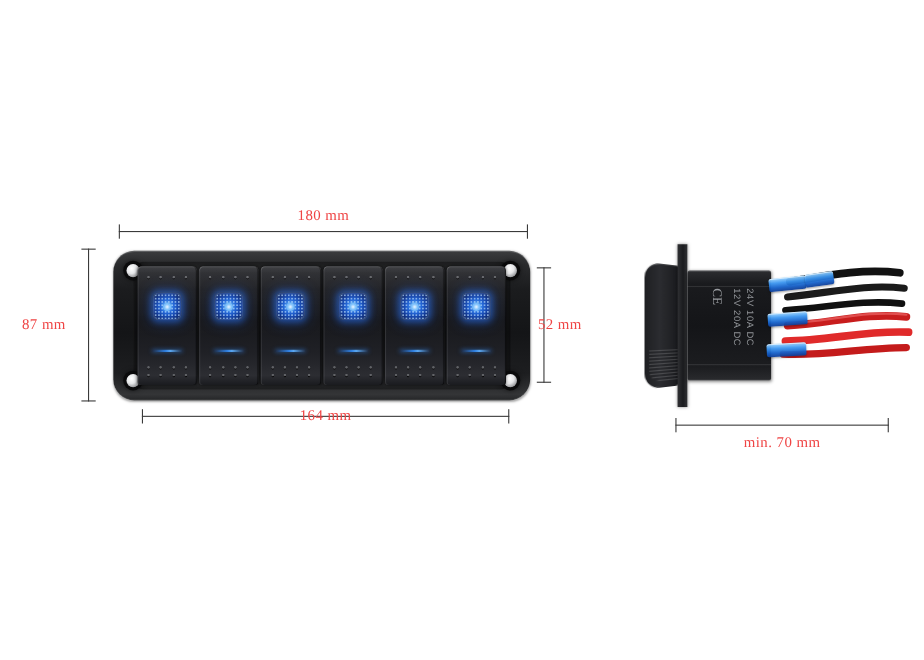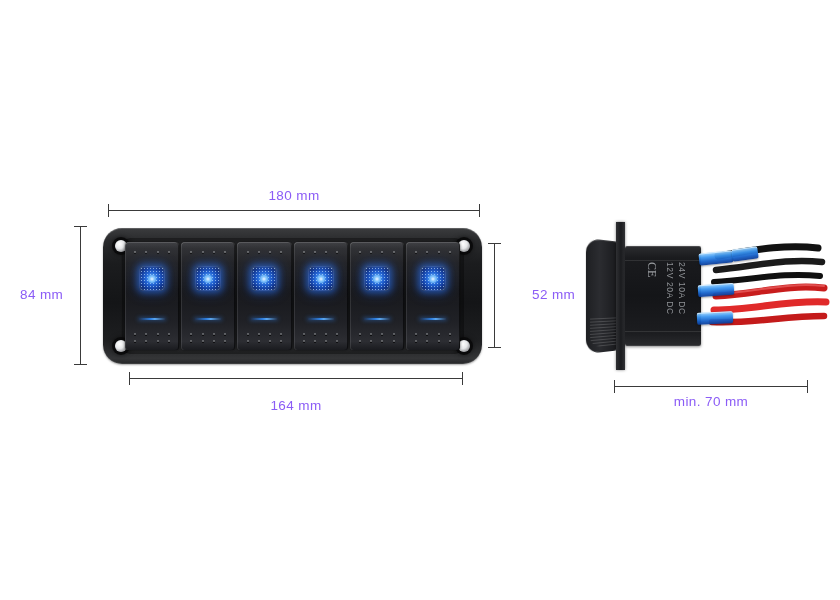--- a/index.html
+++ b/index.html
@@ -36,23 +36,23 @@
     position: absolute;
     height: 1px;
     width: 13px;
     background: #3a3a3a;
   }
 
   .dim-label {
     position: absolute;
     font-size: 13.5px;
     letter-spacing: .4px;
-    color: #8b5cf6;
+    color: #ef4444;
     white-space: nowrap;
-    font-family: Liberation Sans, sans-serif;
+    font-family: Liberation Serif, serif;
   }
   .dim-label.center { transform: translateX(-50%); }
 
   
   #front-view {
     position: absolute;
     left: 103px;
     top: 228px;
     width: 379px;
     height: 136px;
@@ -501,35 +501,35 @@
   <div class="dim-line-h" style="left:108px; top:210px; width:372px;"></div>
   <div class="tick-v" style="left:108px; top:204px;"></div>
   <div class="tick-v" style="left:479px; top:204px;"></div>
   <div class="dim-label center" style="left:294px; top:188px;">180 mm</div>
 </div>
 
 <div>
   <div class="dim-line-v" style="left:80px; top:226px; height:139px;"></div>
   <div class="tick-h" style="left:74px; top:226px;"></div>
   <div class="tick-h" style="left:74px; top:364px;"></div>
-  <div class="dim-label" style="left:20px; top:287px;">84 mm</div>
+  <div class="dim-label" style="left:20px; top:287px;">87 mm</div>
 </div>
 
 <div>
   <div class="dim-line-h" style="left:129px; top:378px; width:334px;"></div>
   <div class="tick-v" style="left:129px; top:372px;"></div>
   <div class="tick-v" style="left:462px; top:372px;"></div>
-  <div class="dim-label center" style="left:296px; top:398px;">164 mm</div>
+  <div class="dim-label center" style="left:296px; top:370px;">164 mm</div>
 </div>
 
 <div>
   <div class="dim-line-v" style="left:494px; top:243px; height:105px;"></div>
   <div class="tick-h" style="left:488px; top:243px;"></div>
   <div class="tick-h" style="left:488px; top:347px;"></div>
-  <div class="dim-label" style="left:532px; top:287px;">52 mm</div>
+  <div class="dim-label" style="left:489px; top:287px;">52 mm</div>
 </div>
 
 <div id="side-view">
 
   <svg width="248" height="148" style="position:absolute; left:0; top:0;">
 
     <path d="M132,34 C168,28 198,22 232,26" stroke="#121212" stroke-width="7" fill="none" stroke-linecap="round"></path>
     <path d="M130,48 C170,44 200,36 236,40" stroke="#1b1b1b" stroke-width="6.5" fill="none" stroke-linecap="round"></path>
     <path d="M128,60 C166,58 196,50 234,54" stroke="#101010" stroke-width="6" fill="none" stroke-linecap="round"></path>
 

